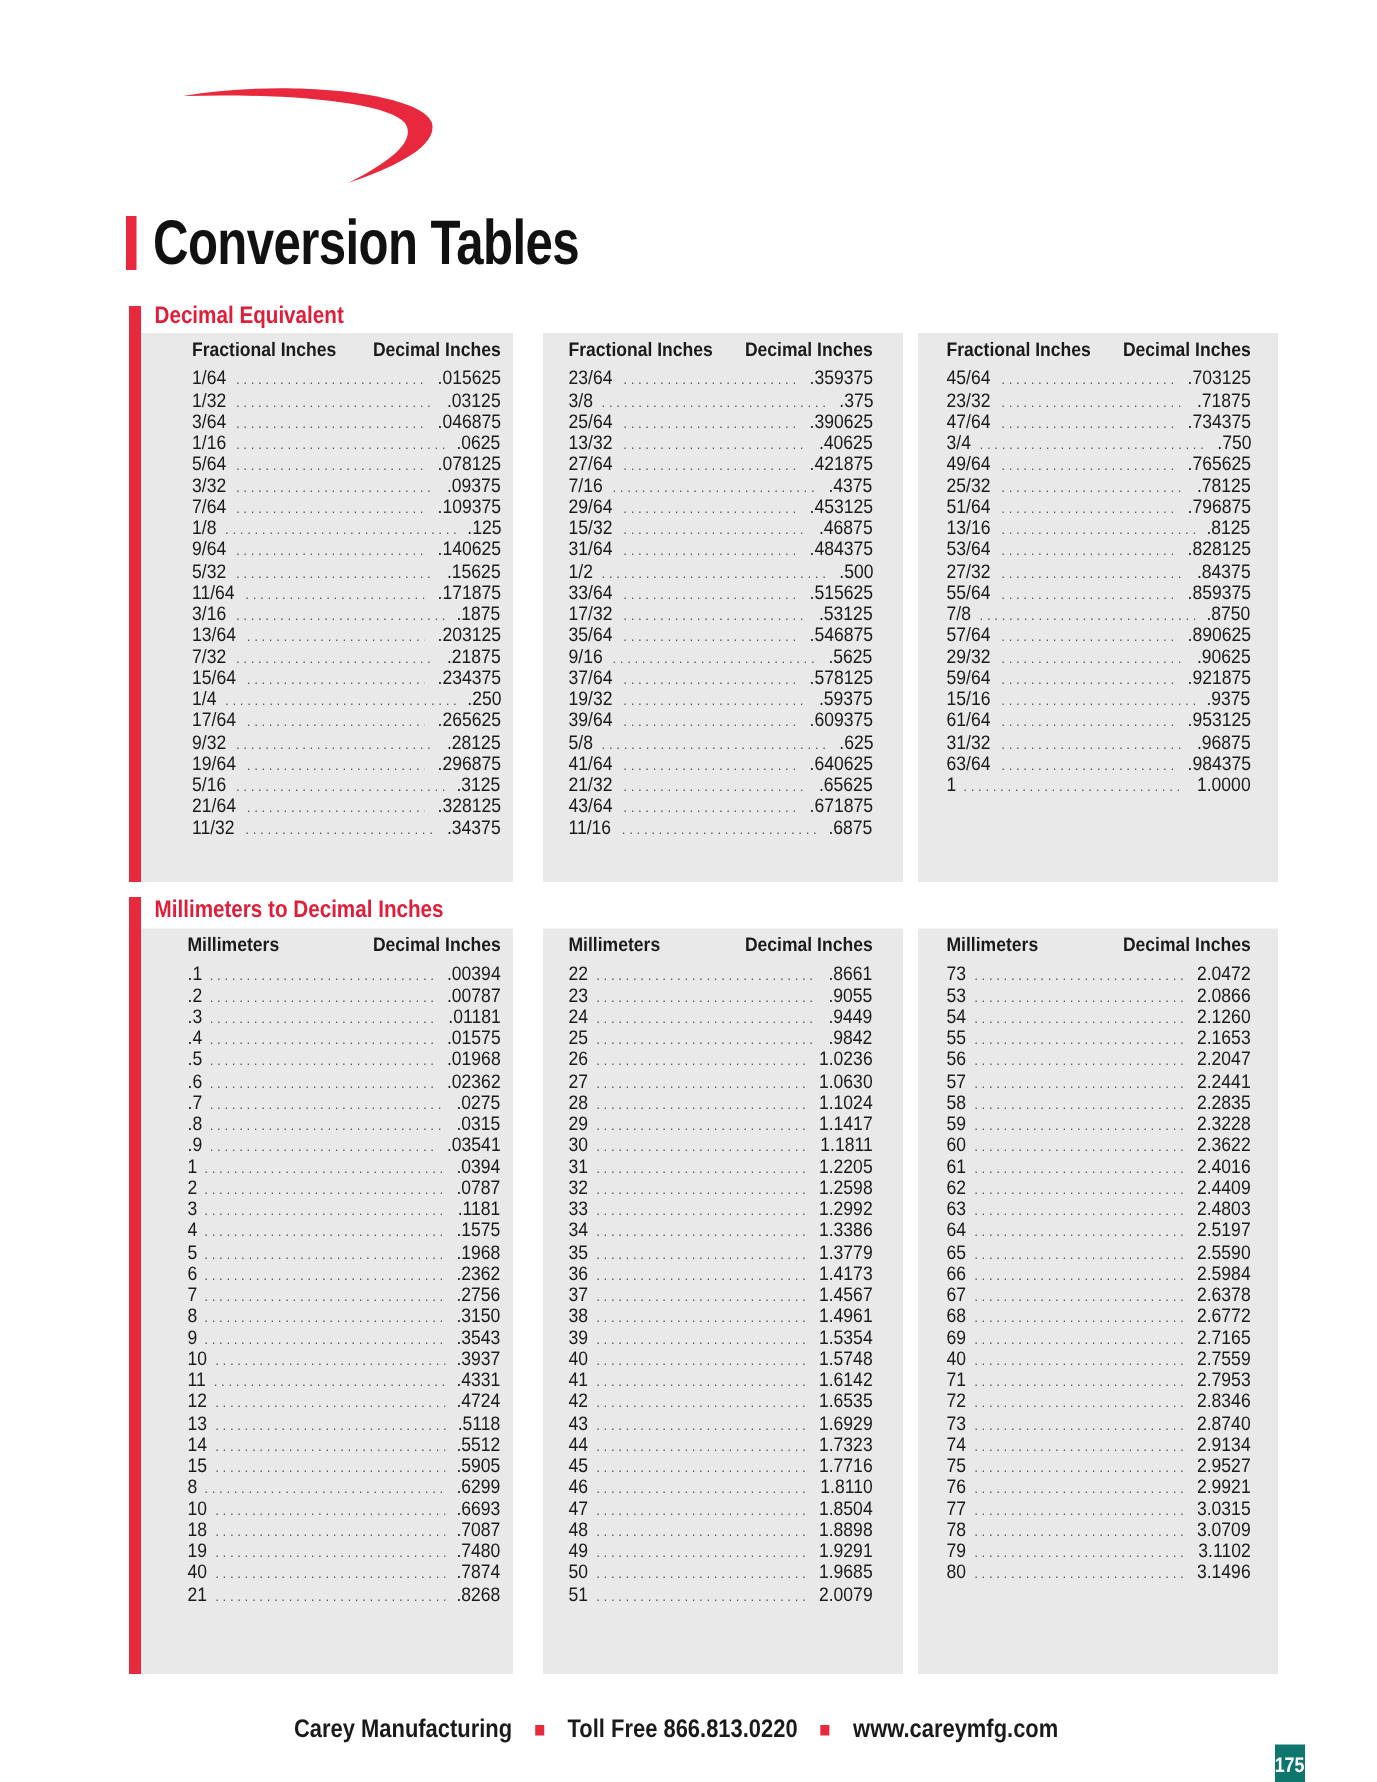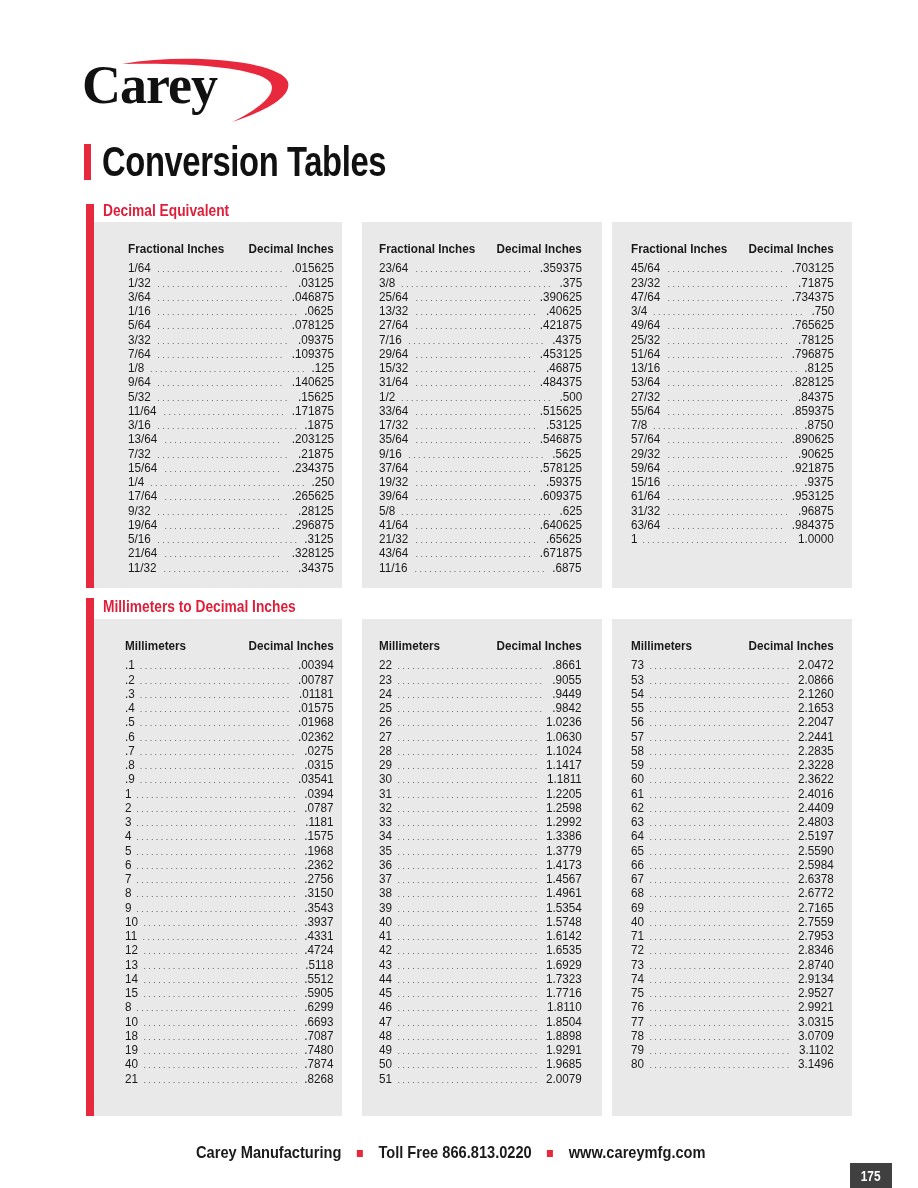--- a/index.html
+++ b/index.html
@@ -24,21 +24,21 @@
   }
 
   .side-bar { position: absolute; left: 86px; width: 8px; background: #e8283c; }
   .section-title {
     position: absolute; left: 103px; white-space: nowrap;
     font-weight: bold; font-size: 16px; color: #e01e3a;
     transform: scaleX(0.86); transform-origin: left top;
   }
   .table-panel { position: absolute; background: #e9e9ea; }
   .col {
-    position: absolute; font-size: 13px; line-height: 14.25px; margin-top: 16px;
+    position: absolute; font-size: 13px; line-height: 14.25px;
   }
   .col-head {
     display: flex; justify-content: space-between; font-weight: bold; font-size: 13px;
     transform: scaleX(0.9); transform-origin: left top; width: 111%; margin-bottom: 5px;
   }
   .row { display: flex; align-items: baseline; height: 14.25px; white-space: nowrap; }
   .row .k { flex: 0 0 auto; transform: scaleX(0.9); transform-origin: left center; }
   .row .dots {
     flex: 1 1 auto; overflow: hidden; color: #555; font-size: 9px; letter-spacing: 2.4px;
     margin: 0 4px; text-align: right;
@@ -46,34 +46,33 @@
   .row .v { flex: 0 0 auto; transform: scaleX(0.9); transform-origin: right center; }
 
   .footer {
     position: absolute; left: 196px; top: 1143px; white-space: nowrap;
     font-weight: bold; font-size: 17px; color: #1a1a1a;
     transform: scaleX(0.86); transform-origin: left top;
     display: flex; align-items: center; gap: 18px;
   }
   .footer .sq { width: 7px; height: 7px; background: #e8283c; display: inline-block; }
   .page-num {
-    position: absolute; left: 850px; top: 1163px; width: 42px; height: 26px;
-    background: #404040; color: #fff; font-weight: bold; font-size: 14px;
+    position: absolute; left: 850px; top: 1163px; width: 20px; height: 26px;
+    background: #0f766e; color: #fff; font-weight: bold; font-size: 14px;
     display: flex; align-items: center; justify-content: center;
   }
   .page-num span { transform: scaleX(0.85); display: inline-block; }
 </style>
 </head>
 <body>
 
 <div class="logo">
   <svg width="220" height="72" viewBox="0 0 220 72">
     <path d="M40 8 C 110 -4, 200 6, 206 26 C 210 42, 180 56, 150 66 C 178 52, 196 38, 188 26 C 176 12, 110 6, 40 8 Z" fill="#e8283c"></path>
   </svg>
-  <div class="logo-text">Carey</div>
 </div>
 
 <div class="page-title-wrap">
   <div class="title-bar"></div>
   <div class="page-title">Conversion Tables</div>
 </div>
 
 <div class="side-bar" style="top:204px; height:384px;"></div>
 <div class="section-title" style="top:202px;">Decimal Equivalent</div>
 <div class="table-panel" style="left:94px; top:222px; width:248px; height:366px;"></div>

